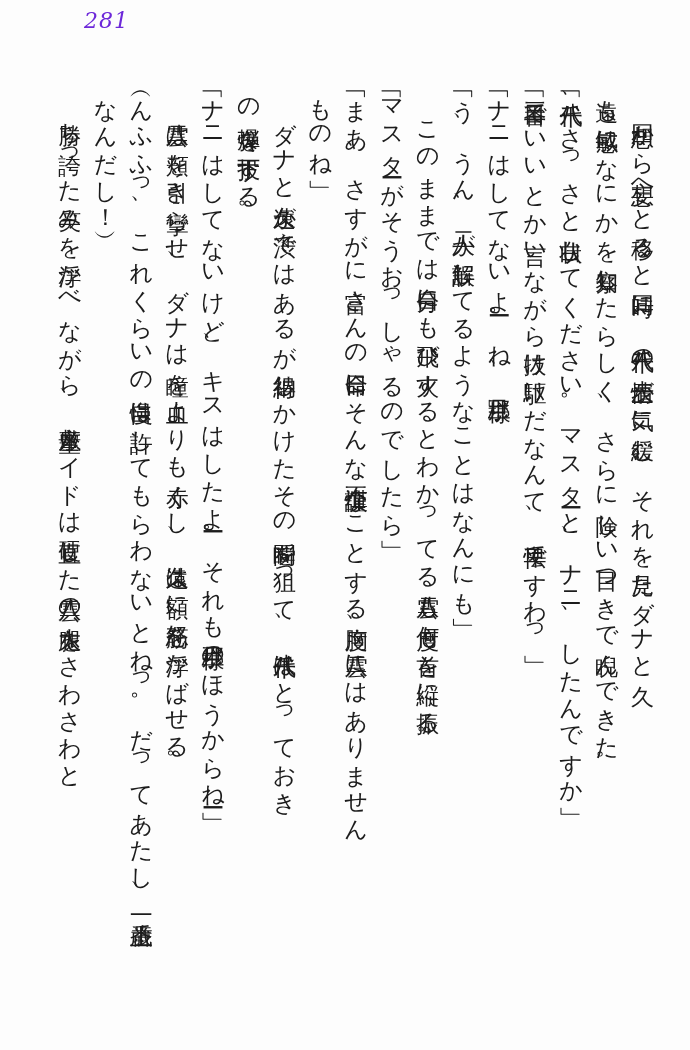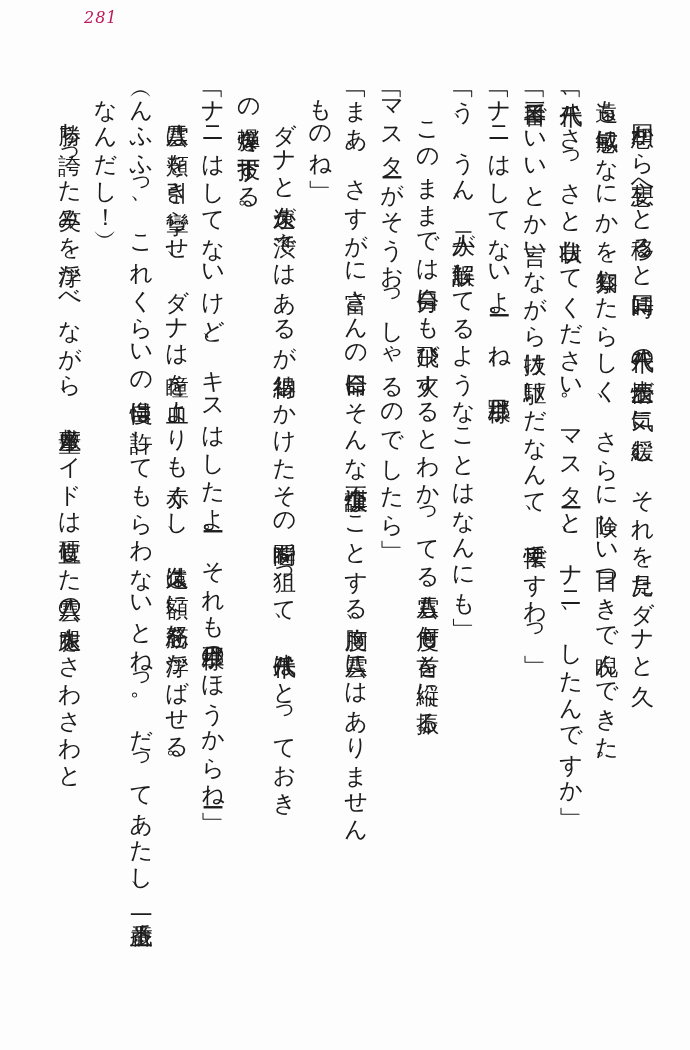--- a/index.html
+++ b/index.html
@@ -14,22 +14,22 @@
     background: #fdfdfd;
     overflow: hidden;
     font-family: "DejaVu Serif", "Liberation Serif", serif;
   }
   .page-number {
     position: absolute;
     top: 8px;
     left: 84px;
     font-family: "DejaVu Serif", "Liberation Serif", serif;
     font-style: italic;
-    font-size: 16px;
-    color: #be185d;
+    font-size: 22px;
+    color: #6d28d9;
     letter-spacing: 1px;
   }
   .text-block {
     position: absolute;
     top: 83px;
     right: 30px;
     height: 945px;
     writing-mode: vertical-rl;
     text-orientation: mixed;
     font-family: "DejaVu Serif", "Liberation Serif", serif;

